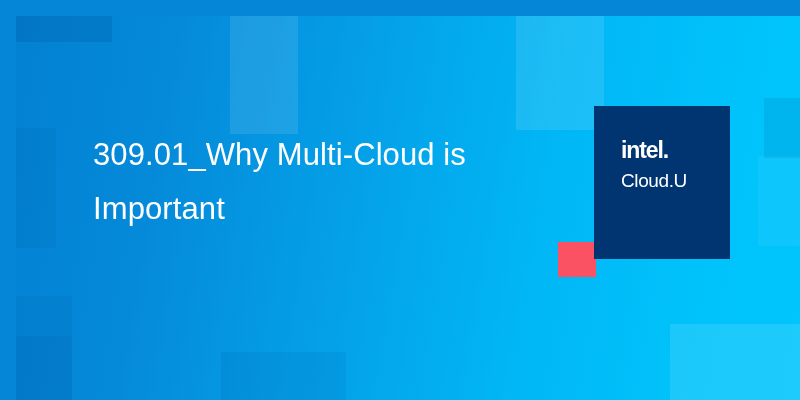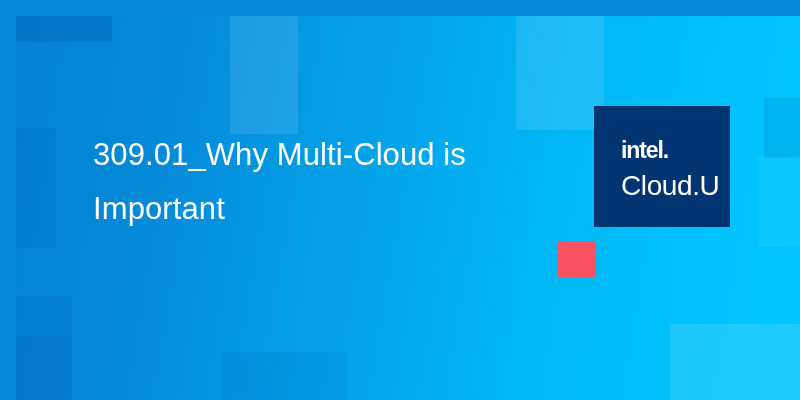--- a/index.html
+++ b/index.html
@@ -120,42 +120,42 @@
     background: #fa5263;
     z-index: 3;
   }
 
   
   .logo-card {
     position: absolute;
     left: 578px;
     top: 90px;
     width: 136px;
-    height: 121px;
+    height: 153px;
     background: #003571;
     z-index: 4;
   }
 
   .logo-intel {
     position: absolute;
     left: 19px;
     top: 25px;
     color: #ffffff;
     font-size: 23px;
     font-weight: 700;
     letter-spacing: -1.1px;
     line-height: 1;
   }
 
   .logo-cloudu {
     position: absolute;
     left: 19px;
     top: 57px;
     color: #ffffff;
-    font-size: 28px;
+    font-size: 19px;
     font-weight: 300;
     letter-spacing: -0.4px;
     line-height: 1.1;
   }
 </style>
 </head>
 <body>
 
 <div id="slide">
 

